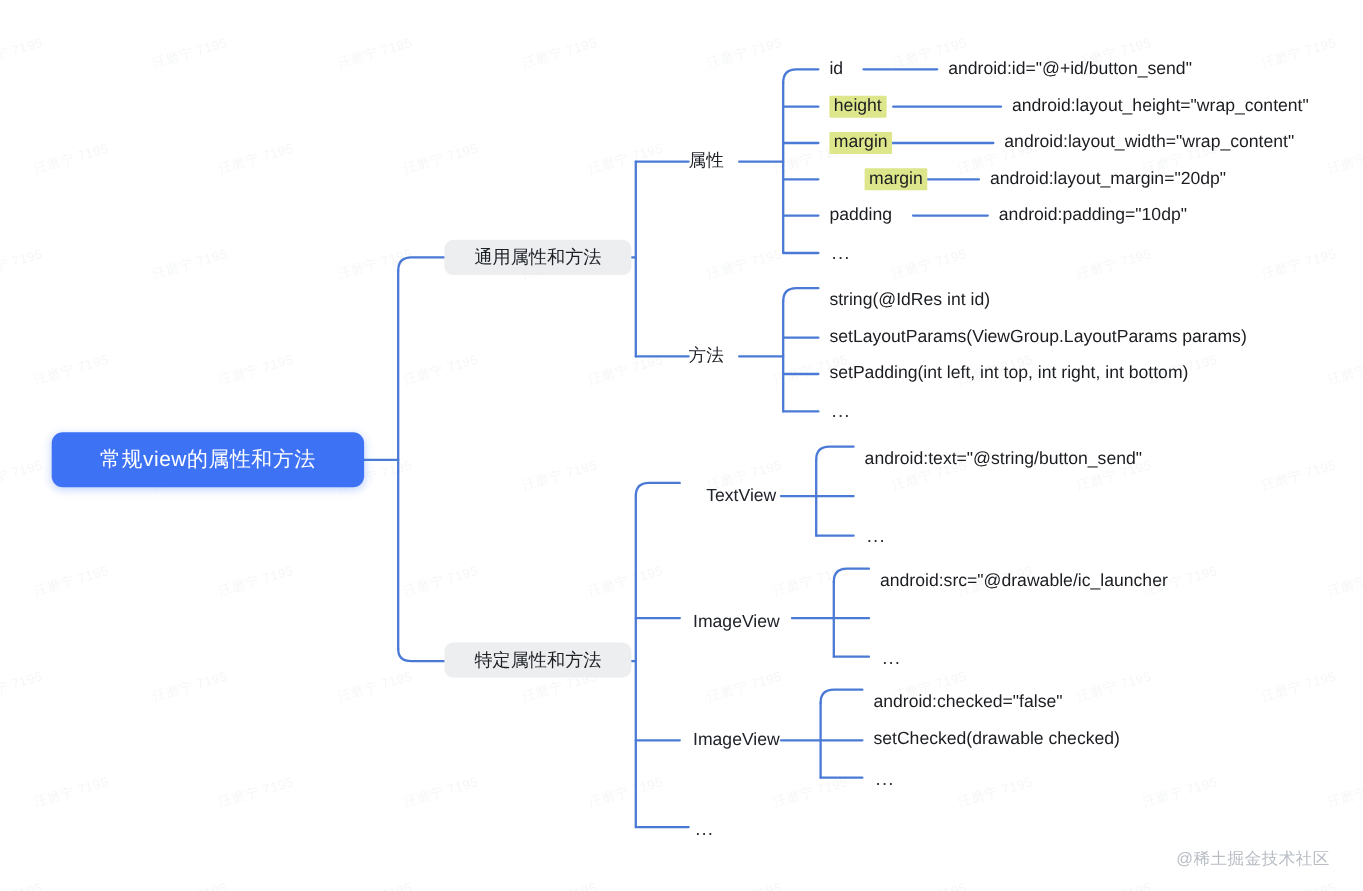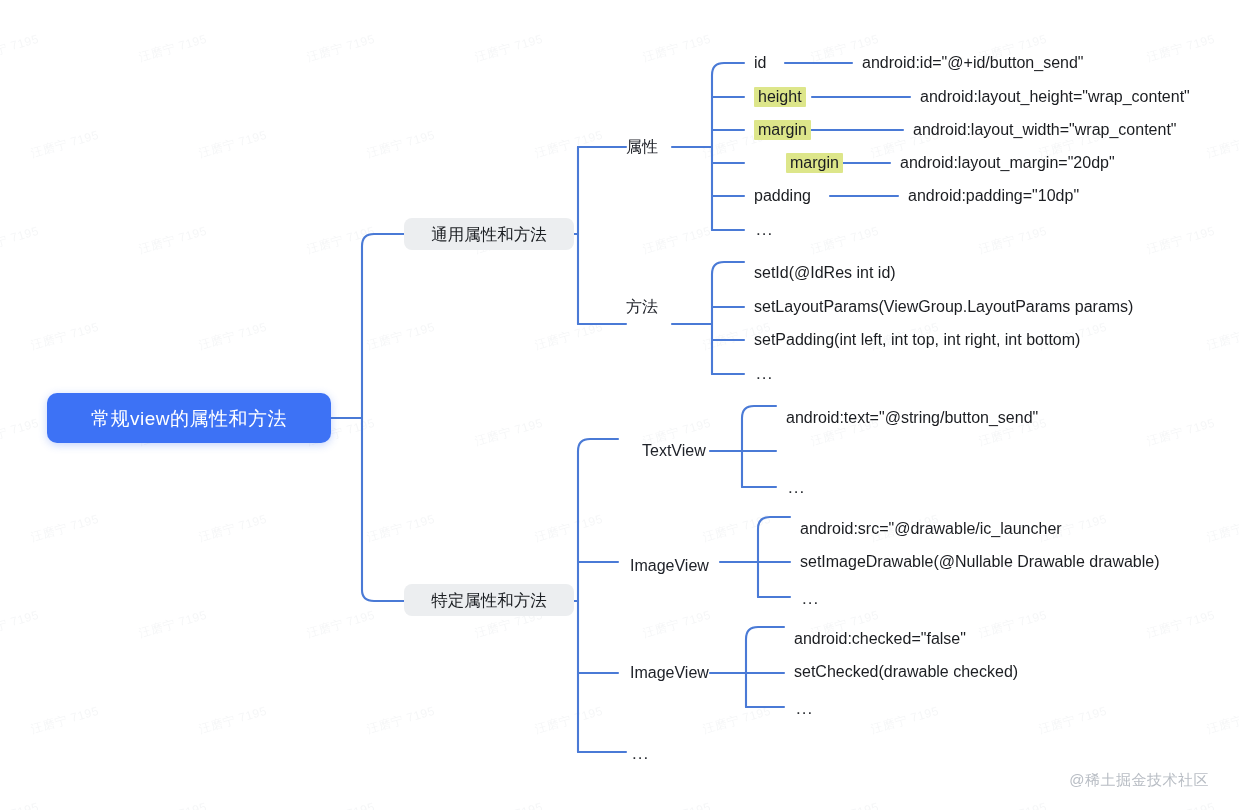--- a/index.html
+++ b/index.html
@@ -270,21 +270,21 @@
   </div>
 
   <div class="node branch-node branch-common">
     <span>通用属性和方法</span>
   </div>
 
   <div class="node sub-label" style="left:626px; top:136px;">
     <span>属性</span>
   </div>
 
-  <div class="node sub-label" style="left:626px; top:296px;text-align:right;">
+  <div class="node sub-label" style="left:626px; top:313px;text-align:right;">
     <span>方法</span>
   </div>
 
   <div class="node leaf-label" style="left:754px; top:52px;">
     <span>id</span>
   </div>
   <div class="node leaf-label hl" style="left:754px; top:86px;">
     <span>height</span>
   </div>
   <div class="node leaf-label hl" style="left:754px; top:119px;">
@@ -308,21 +308,21 @@
     <span>android:layout_width="wrap_content"</span>
   </div>
   <div class="node leaf-label" style="left:900px; top:152px;">
     <span>android:layout_margin="20dp"</span>
   </div>
   <div class="node leaf-label" style="left:908px; top:185px;">
     <span>android:padding="10dp"</span>
   </div>
 
   <div class="node leaf-label" style="left:754px; top:262px;">
-    <span>setId(@IdRes int id)</span>
+    <span>string(@IdRes int id)</span>
   </div>
   <div class="node leaf-label" style="left:754px; top:296px;">
     <span>setLayoutParams(ViewGroup.LayoutParams params)</span>
   </div>
   <div class="node leaf-label" style="left:754px; top:329px;justify-content:flex-end;">
     <span>setPadding(int left, int top, int right, int bottom)</span>
   </div>
   <div class="node ellipsis" style="left:756px; top:362px;">...</div>
 
   <div class="node sub-label" style="left:642px; top:440px;">
@@ -337,23 +337,20 @@
   <div class="node ellipsis" style="left:632px; top:742px;">...</div>
 
   <div class="node leaf-label" style="left:786px; top:407px;">
     <span>android:text="@string/button_send"</span>
   </div>
   <div class="node ellipsis" style="left:788px; top:476px;">...</div>
 
   <div class="node leaf-label" style="left:800px; top:518px;">
     <span>android:src="@drawable/ic_launcher</span>
   </div>
-  <div class="node leaf-label" style="left:800px; top:551px;">
-    <span>setImageDrawable(@Nullable Drawable drawable)</span>
-  </div>
   <div class="node ellipsis" style="left:802px; top:587px;">...</div>
 
   <div class="node leaf-label" style="left:794px; top:628px;">
     <span>android:checked="false"</span>
   </div>
   <div class="node leaf-label" style="left:794px; top:661px;">
     <span>setChecked(drawable checked)</span>
   </div>
   <div class="node ellipsis" style="left:796px; top:697px;">...</div>
 

